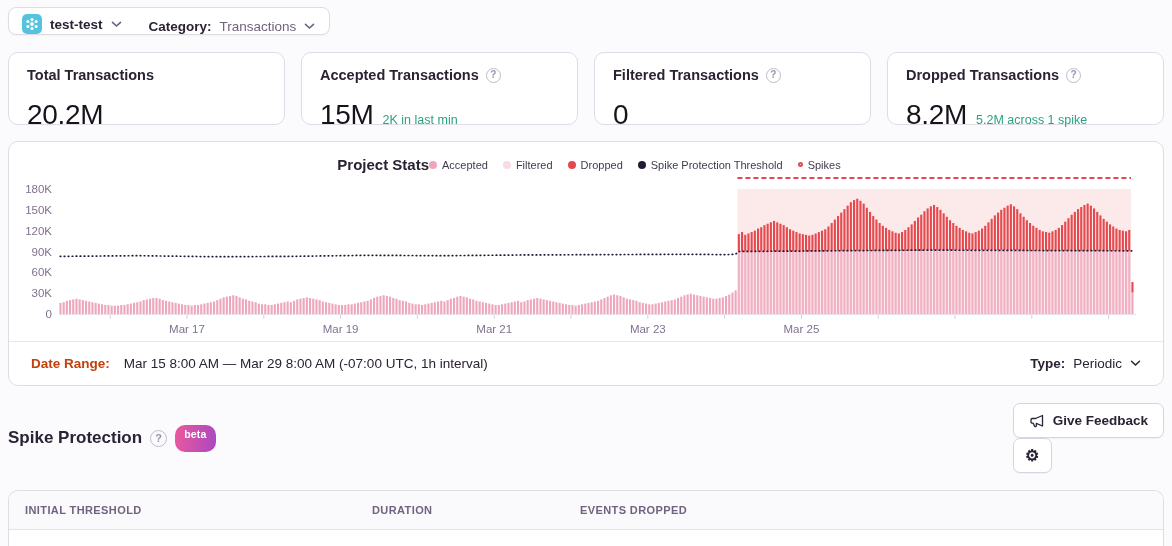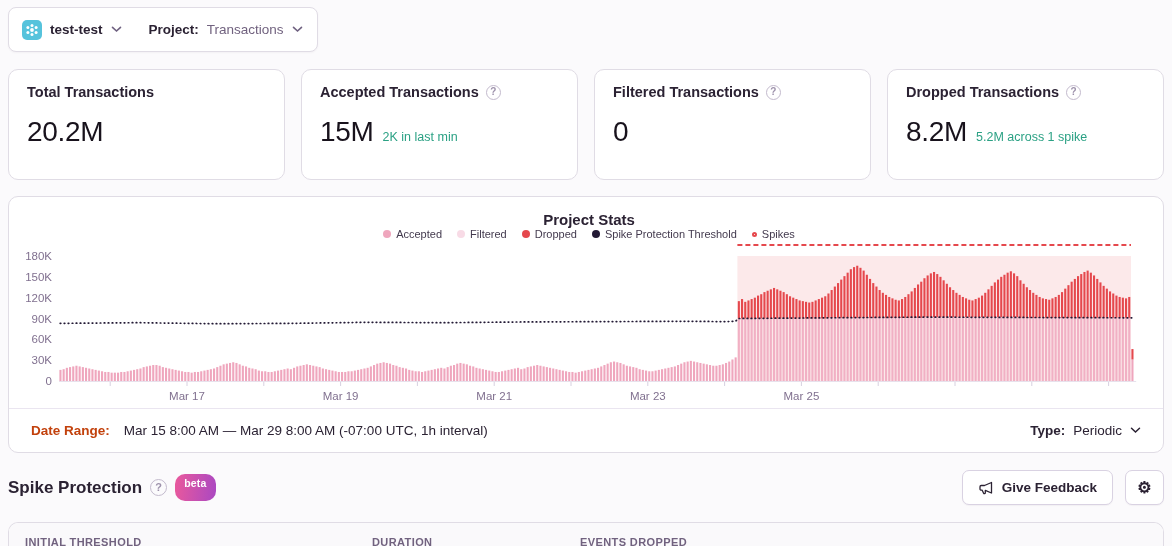--- a/index.html
+++ b/index.html
@@ -7,50 +7,50 @@
   body {
     width:1172px; height:546px; overflow:hidden;
     background:#fbfafc; color:#2b2233;
     font-family:"Liberation Sans", sans-serif;
     -webkit-font-smoothing:antialiased;
   }
   .page { padding:7px 8px 0 8px; }
 
   
   .topbar {
-    display:inline-flex; align-items:center; height:45px;
+    display:inline-flex; align-items:flex-end; height:28px;
     background:#fff; border:1px solid #e0dce5; border-radius:8px;
     box-shadow:0 1px 2px rgba(43,34,51,.04);
   }
   .tb-seg { display:flex; align-items:center; gap:8px; padding:0 13px; font-size:13.5px; cursor:pointer; }
   .tb-divider { width:1px; background:#e0dce5; }
   .proj-icon { width:20px; height:20px; border-radius:5px; background:#56c3dc; display:grid; place-items:center; }
   .tb-strong { font-weight:700; }
   .tb-muted { color:#71627f; }
 
   
   .cards { display:flex; gap:16px; margin-top:17px; }
   .card {
-    flex:1; height:111px; background:#fff; border:1px solid #e0dce5;
+    flex:1; height:73px; background:#fff; border:1px solid #e0dce5;
     border-radius:10px; padding:14px 18px;
   }
   .card-title { display:flex; align-items:center; gap:7px; font-size:14.5px; font-weight:700; color:#2b2233; }
   .card-value-row { display:flex; align-items:baseline; gap:9px; margin-top:16px; }
   .card-value { font-size:28px; color:#18121c; letter-spacing:-.3px; }
   .card-sub { font-size:12.5px; color:#2ba184; }
   .help {
     width:15px; height:15px; border:1px solid #c3bacd; border-radius:50%;
     color:#9d91ab; font-size:10px; font-weight:700; display:grid; place-items:center; cursor:pointer;
     line-height:1;
   }
 
   
   .panel { background:#fff; border:1px solid #e0dce5; border-radius:10px; }
   .chart-panel { margin-top:16px; }
-  .panel-head { display:flex; justify-content:center; align-items:center; padding:14px 16px 2px 22px;flex-direction:column; }
+  .panel-head { display:flex; justify-content:center; align-items:center; padding:14px 16px 2px 22px; }
   .panel-title { font-size:15px; font-weight:700; }
   .legend { display:flex; align-items:center; gap:15px; }
   .legend-item { display:flex; align-items:center; gap:5px; font-size:11px; color:#433a4e; cursor:pointer; }
   .dot { width:8px; height:8px; border-radius:50%; flex:0 0 auto; }
   .dot.ring { width:5px; height:5px; border:2.5px solid #e5484d; background:#fff; }
   #chart-svg { display:block; margin:0 auto; }
   .panel-foot {
     display:flex; justify-content:space-between; align-items:center;
     border-top:1px solid #eae5f0; height:44px; padding:0 22px; font-size:13.5px;
   }
@@ -61,21 +61,21 @@
 
   
   .section-head { display:flex; justify-content:space-between; align-items:center; margin-top:17px; }
   .sh-left { display:flex; align-items:center; gap:8px; }
   .sh-title { font-size:17px; font-weight:700; margin:0; }
   .help.lg { width:17px; height:17px; font-size:11px; }
   .beta-pill {
     background:linear-gradient(96deg,#ea599c,#aa48c2); color:#fff;
     font-size:10.5px; font-weight:700; padding:3px 9px 12px; border-radius:10px; letter-spacing:.2px;
   }
-  .sh-right { display:flex; gap:12px; }
+  .sh-right { display:flex; gap:0;flex-direction:column; }
   .btn {
     display:flex; align-items:center; gap:8px; height:35px; padding:0 15px;
     background:#fff; border:1px solid #d9d2e2; border-radius:7px;
     font-size:13.5px; font-weight:700; color:#2b2233; cursor:pointer;
     font-family:"Liberation Sans", sans-serif;
     box-shadow:0 1px 1px rgba(43,34,51,.04);
   }
   .btn.icon-only { width:39px; padding:0; justify-content:center; font-size:16px; }
 
   
@@ -108,21 +108,21 @@
           </g>
         </svg>
       </span>
       <span class="tb-strong">test-test</span>
       <svg width="11" height="7">
           <path d="M1.5 1.3 L5.5 5 L9.5 1.3" stroke="#6f6180" stroke-width="1.6" fill="none" stroke-linecap="round"></path>
         </svg>
     </div>
     <div class="tb-divider"></div>
     <div class="tb-seg">
-      <span class="tb-strong">Project:</span>
+      <span class="tb-strong">Category:</span>
       <span class="tb-muted">Transactions</span>
       <svg width="11" height="7">
           <path d="M1.5 1.3 L5.5 5 L9.5 1.3" stroke="#6f6180" stroke-width="1.6" fill="none" stroke-linecap="round"></path>
         </svg>
     </div>
     <div class="tb-divider"></div>
   </div>
 
   
   <div class="cards">

